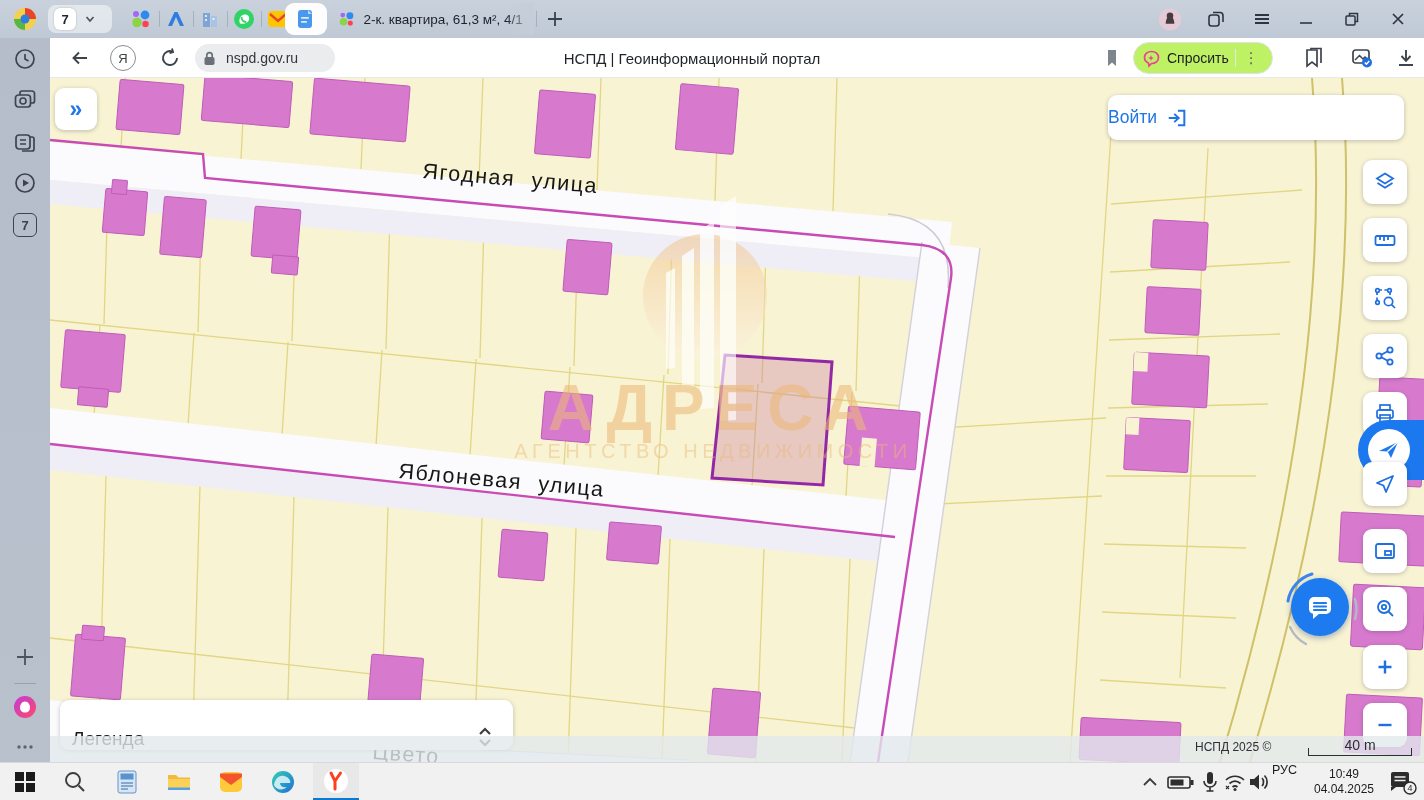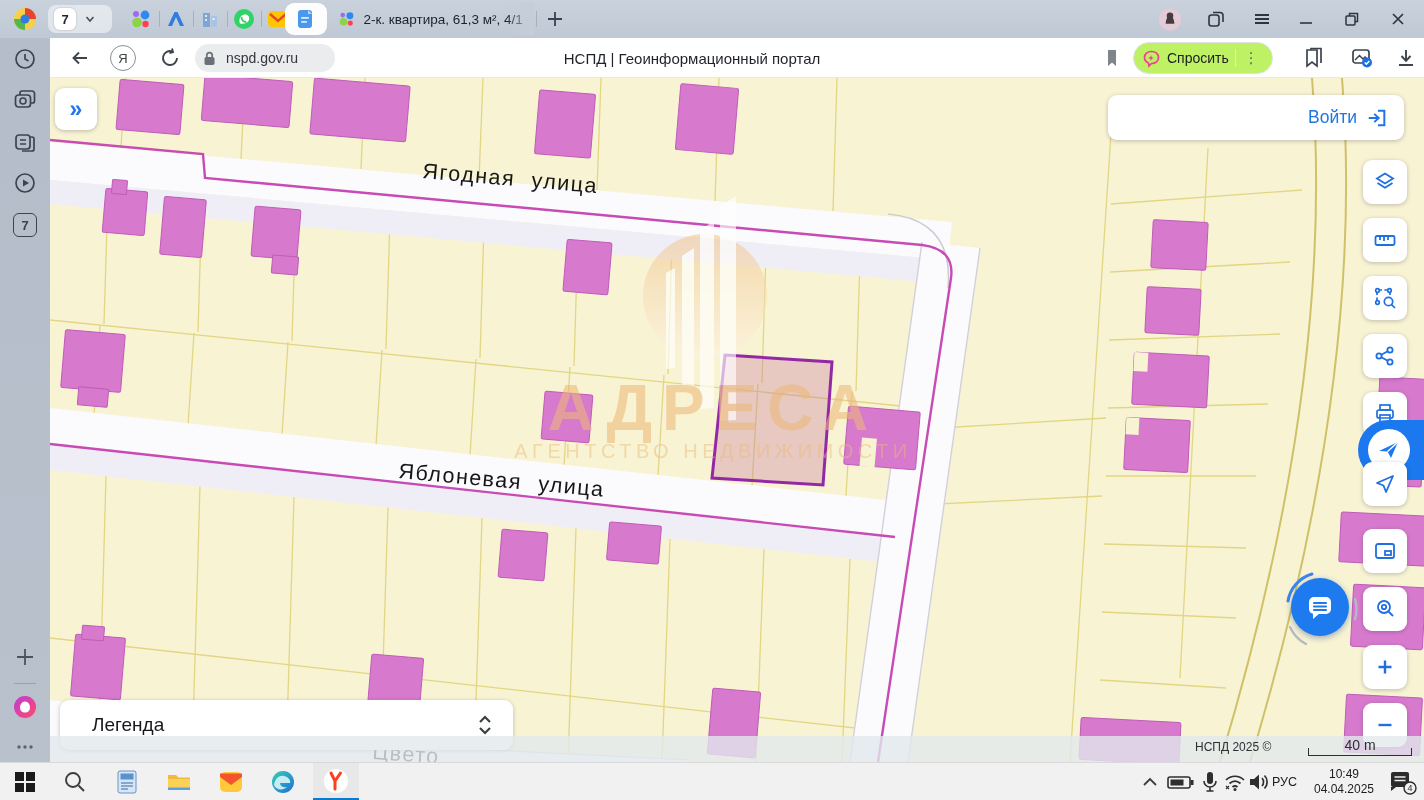--- a/index.html
+++ b/index.html
@@ -48,25 +48,25 @@
   .sideic { position:absolute; left:13px; width:24px; height:24px; cursor:pointer; }
   .sidediv { position:absolute; left:14px; width:22px; height:1px; background:#98a2ae; }
 
   
   .map { position:absolute; top:78px; left:50px; width:1374px; height:684px; overflow:hidden; background:#f8f3d3; }
   .map .ov { position:absolute; }
   .panel { background:#fff; border-radius:9px; box-shadow:0 1px 4px rgba(40,40,60,.28); }
   .expandbtn { left:5px; top:10px; width:42px; height:42px; display:flex; align-items:center; justify-content:center;
                color:#2277e8; font-size:23px; font-weight:bold; cursor:pointer; }
   .loginbar { left:1058px; top:17px; width:296px; height:45px; display:flex; align-items:center;
-              justify-content:flex-end; padding-right:16px; gap:9px; cursor:pointer; }
+              padding-right:16px; gap:9px; cursor:pointer; }
   .loginlabel { color:#2176e5; font-size:17.5px; }
   .tool { left:1313px; width:44px; height:44px; display:flex; align-items:center; justify-content:center; cursor:pointer; }
-  .legend { left:10px; top:622px; width:453px; height:50px; display:flex; align-items:center;
-            justify-content:space-between; padding:0 20px 0 32px; cursor:pointer; }
+  .legend { left:10px; top:622px; width:453px; height:50px; display:flex; align-items:flex-end;
+            justify-content:space-between; padding:0 20px 0 12px; cursor:pointer; }
   .legendtitle { font-size:19px; color:#17191d; }
   .attrbar { left:0; top:658px; width:1374px; height:26px; background:rgba(226,233,236,.8); }
   .attrtext { position:absolute; left:1145px; top:4px; font-size:12px; color:#2c2f33; }
   .scale { position:absolute; left:1258px; top:1px; width:104px; height:20px; }
   .scalelabel { position:absolute; width:100%; text-align:center; top:0; font-size:14px; color:#2c2f33; }
   .scaleline { position:absolute; bottom:1px; left:0; right:0; height:8px;
                border-left:1.6px solid #2c2f33; border-right:1.6px solid #2c2f33; border-bottom:1.6px solid #2c2f33; }
   .blueblob { left:1308px; top:342px; width:66px; height:60px; background:#1b78ee;
               border-radius:30px 0 0 30px; display:flex; align-items:center; cursor:pointer; }
   .blobcircle { width:42px; height:42px; margin-left:10px; background:#fff; border-radius:50%;
@@ -75,21 +75,21 @@
   .chatbtn { position:absolute; left:13px; top:13px; width:58px; height:58px; border-radius:50%;
              background:#1d7bef; box-shadow:0 2px 6px rgba(20,60,140,.4);
              display:flex; align-items:center; justify-content:center; }
 
   
   .taskbar { position:absolute; left:0; top:762px; width:1424px; height:38px; background:#f1f1f1;
              border-top:1px solid #d9d9d9; }
   .tbic { position:absolute; top:6px; width:26px; height:26px; cursor:pointer; }
   .ytile { position:absolute; left:313px; top:0; width:46px; height:38px; background:#e8e8e8;
            border-bottom:3px solid #0b79d0; display:flex; align-items:center; justify-content:center; cursor:pointer; }
-  .lang { position:absolute; left:1272px; top:12px; font-size:12.5px; color:#1c1c1c; cursor:pointer; }
+  .lang { position:absolute; left:1272px; top:0; font-size:12.5px; color:#1c1c1c; cursor:pointer; }
   .clockblock { position:absolute; left:1306px; top:4px; width:76px; text-align:center; font-size:12px;
                 color:#1c1c1c; line-height:15px; cursor:default; }
   .notif { position:absolute; left:1388px; top:6px; width:30px; height:26px; cursor:pointer; }
 </style>
 </head>
 <body>
 
 <div class="screen">
 
   <div class="tabbar">

